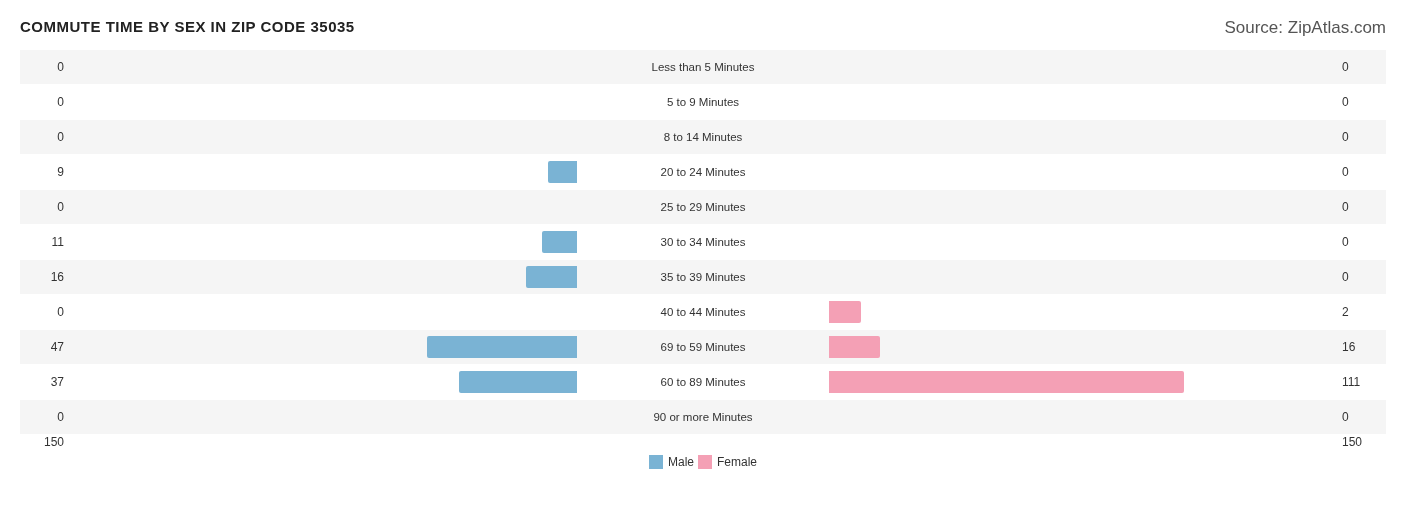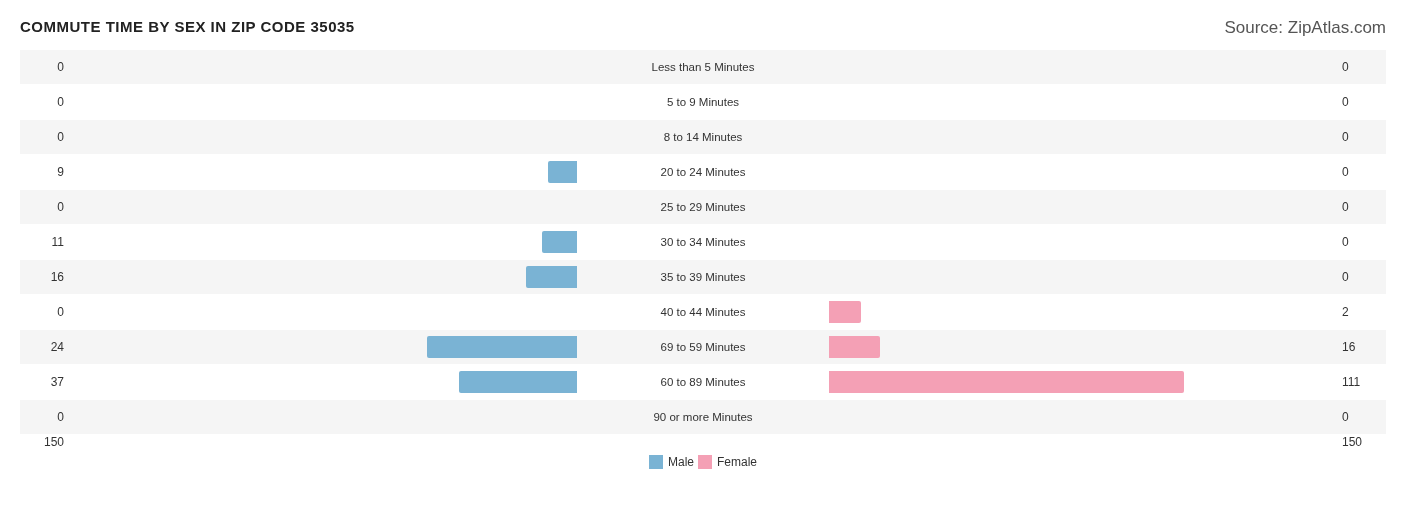--- a/index.html
+++ b/index.html
@@ -258,21 +258,21 @@
           <div class="bar-blue" style="width:0px;"></div>
         </div>
         <div class="label-center">40 to 44 Minutes</div>
         <div class="bar-right-container">
           <div class="bar-pink" style="width:32px;"></div>
         </div>
       </div>
       <div class="right-val">2</div>
     </div>
       <div class="row">
-      <div class="left-val">24</div>
+      <div class="left-val">47</div>
       <div class="bars-section">
         <div class="bar-left-container">
           <div class="bar-blue" style="width:150.4px;"></div>
         </div>
         <div class="label-center">69 to 59 Minutes</div>
         <div class="bar-right-container">
           <div class="bar-pink" style="width:51.2px;"></div>
         </div>
       </div>
       <div class="right-val">16</div>

